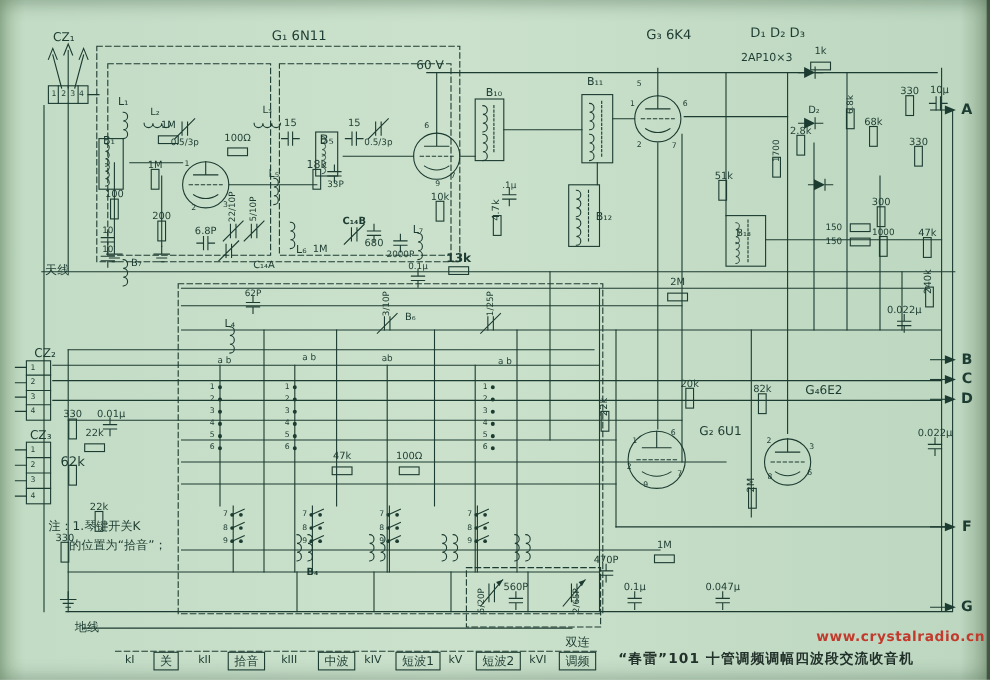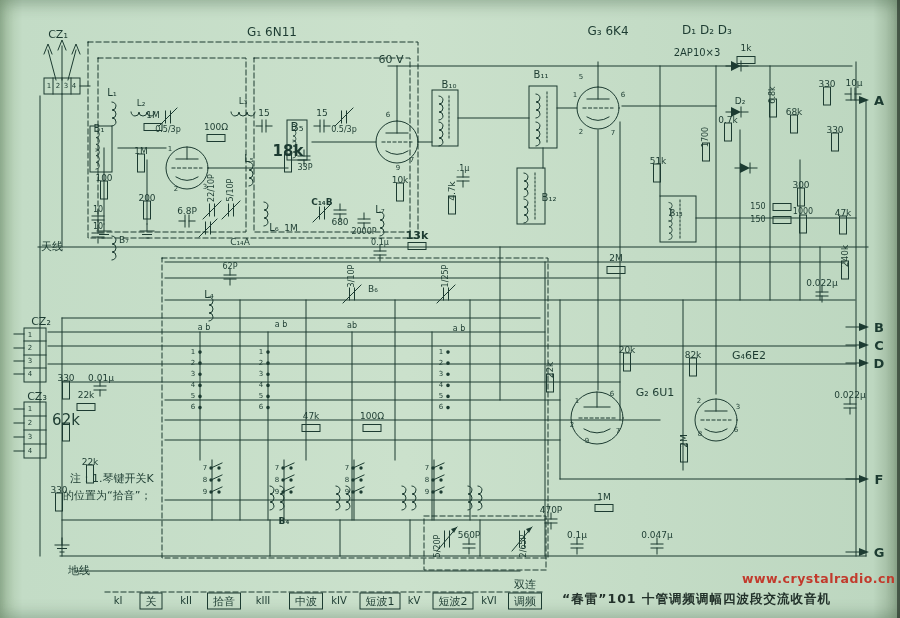--- a/index.html
+++ b/index.html
@@ -314,21 +314,21 @@
       <span class="lbl" style="left: 153px; top: 115px; font-size: 9px; transform: translate(-50%, -50%);">1M</span>
       <span class="lbl" style="left: 168px; top: 130px; font-size: 8px; transform: translate(-50%, -50%);">0.5/3p</span>
       <span class="lbl" style="left: 216px; top: 127px; font-size: 9px; transform: translate(-50%, -50%);">100Ω</span>
       <span class="lbl" style="left: 264px; top: 113px; font-size: 9px; transform: translate(-50%, -50%);">15</span>
       <span class="lbl" style="left: 297px; top: 127px; font-size: 12px; transform: translate(-50%, -50%);">B₅</span>
       <span class="lbl" style="left: 322px; top: 113px; font-size: 9px; transform: translate(-50%, -50%);">15</span>
       <span class="lbl" style="left: 344px; top: 130px; font-size: 8px; transform: translate(-50%, -50%);">0.5/3p</span>
       <span class="lbl" style="left: 272px; top: 32px; font-size: 12px; transform: translate(-50%, -50%);">G₁ 6N11</span>
       <span class="lbl" style="left: 391px; top: 59px; font-size: 11px; transform: translate(-50%, -50%);">60 V</span>
       <span class="lbl" style="left: 141px; top: 151px; font-size: 9px; transform: translate(-50%, -50%);">1M</span>
-      <span class="lbl" style="left: 288px; top: 151px; font-size: 15px; transform: translate(-50%, -50%); font-weight: bold;">18k</span>
+      <span class="lbl" style="left: 288px; top: 151px; font-size: 10px; transform: translate(-50%, -50%);">18k</span>
       <span class="lbl" style="left: 305px; top: 168px; font-size: 8px; transform: translate(-50%, -50%);">33P</span>
       <span class="lbl" style="left: 104px; top: 178px; font-size: 9px; transform: translate(-50%, -50%);">100</span>
       <span class="lbl" style="left: 147px; top: 198px; font-size: 9px; transform: translate(-50%, -50%);">200</span>
       <span class="lbl" style="left: 187px; top: 211px; font-size: 9px; transform: translate(-50%, -50%);">6.8P</span>
       <span class="lbl" style="left: 212px; top: 188px; font-size: 8px; transform: translate(-50%, -50%) rotate(-90deg);">22/10P</span>
       <span class="lbl" style="left: 231px; top: 190px; font-size: 8px; transform: translate(-50%, -50%) rotate(-90deg);">5/10P</span>
       <span class="lbl" style="left: 208px; top: 242px; font-size: 9px; transform: translate(-50%, -50%); margin-left: 32px;">C₁₄A</span>
       <span class="lbl" style="left: 322px; top: 202px; font-size: 9px; transform: translate(-50%, -50%); font-weight: bold;">C₁₄B</span>
       <span class="lbl" style="left: 249px; top: 159px; font-size: 10px; transform: translate(-50%, -50%);">L₅</span>
       <span class="lbl" style="left: 264px; top: 228px; font-size: 10px; transform: translate(-50%, -50%); margin-left: 10px;">L₆</span>
@@ -342,21 +342,21 @@
       <span class="lbl" style="left: 463px; top: 169px; font-size: 8px; transform: translate(-50%, -50%);">.1μ</span>
       <span class="lbl" style="left: 452px; top: 191px; font-size: 9px; transform: translate(-50%, -50%) rotate(-90deg);">4.7k</span>
       <span class="lbl" style="left: 449px; top: 85px; font-size: 10px; transform: translate(-50%, -50%);">B₁₀</span>
       <span class="lbl" style="left: 541px; top: 75px; font-size: 10px; transform: translate(-50%, -50%);">B₁₁</span>
       <span class="lbl" style="left: 549px; top: 198px; font-size: 10px; transform: translate(-50%, -50%);">B₁₂</span>
       <span class="lbl" style="left: 608px; top: 31px; font-size: 12px; transform: translate(-50%, -50%);">G₃ 6K4</span>
       <span class="lbl" style="left: 707px; top: 30px; font-size: 12px; transform: translate(-50%, -50%);">D₁ D₂ D₃</span>
       <span class="lbl" style="left: 697px; top: 53px; font-size: 10px; transform: translate(-50%, -50%);">2AP10×3</span>
       <span class="lbl" style="left: 746px; top: 48px; font-size: 9px; transform: translate(-50%, -50%);">1k</span>
       <span class="lbl" style="left: 740px; top: 101px; font-size: 9px; transform: translate(-50%, -50%);">D₂</span>
-      <span class="lbl" style="left: 728px; top: 120px; font-size: 9px; transform: translate(-50%, -50%);">0.7k</span>
+      <span class="lbl" style="left: 728px; top: 120px; font-size: 9px; transform: translate(-50%, -50%);">2.8k</span>
       <span class="lbl" style="left: 794px; top: 112px; font-size: 9px; transform: translate(-50%, -50%);">68k</span>
       <span class="lbl" style="left: 773px; top: 95px; font-size: 8px; transform: translate(-50%, -50%) rotate(-90deg);">6.8k</span>
       <span class="lbl" style="left: 827px; top: 84px; font-size: 9px; transform: translate(-50%, -50%);">330</span>
       <span class="lbl" style="left: 854px; top: 83px; font-size: 9px; transform: translate(-50%, -50%);">10μ</span>
       <span class="lbl" style="left: 835px; top: 130px; font-size: 9px; transform: translate(-50%, -50%);">330</span>
       <span class="lbl" style="left: 658px; top: 161px; font-size: 9px; transform: translate(-50%, -50%);">51k</span>
       <span class="lbl" style="left: 706px; top: 137px; font-size: 8px; transform: translate(-50%, -50%) rotate(-90deg);">1700</span>
       <span class="lbl" style="left: 801px; top: 185px; font-size: 9px; transform: translate(-50%, -50%);">300</span>
       <span class="lbl" style="left: 758px; top: 207px; font-size: 8px; transform: translate(-50%, -50%);">150</span>
       <span class="lbl" style="left: 758px; top: 220px; font-size: 8px; transform: translate(-50%, -50%);">150</span>
@@ -417,21 +417,21 @@
       <span class="lbl" style="left: 30px; top: 348px; font-size: 7px; transform: translate(-50%, -50%);">2</span>
       <span class="lbl" style="left: 30px; top: 361px; font-size: 7px; transform: translate(-50%, -50%);">3</span>
       <span class="lbl" style="left: 30px; top: 374px; font-size: 7px; transform: translate(-50%, -50%);">4</span>
       <span class="lbl" style="left: 30px; top: 409px; font-size: 7px; transform: translate(-50%, -50%);">1</span>
       <span class="lbl" style="left: 30px; top: 423px; font-size: 7px; transform: translate(-50%, -50%);">2</span>
       <span class="lbl" style="left: 30px; top: 437px; font-size: 7px; transform: translate(-50%, -50%);">3</span>
       <span class="lbl" style="left: 30px; top: 451px; font-size: 7px; transform: translate(-50%, -50%);">4</span>
       <span class="lbl" style="left: 66px; top: 378px; font-size: 9px; transform: translate(-50%, -50%);">330</span>
       <span class="lbl" style="left: 101px; top: 378px; font-size: 9px; transform: translate(-50%, -50%);">0.01μ</span>
       <span class="lbl" style="left: 86px; top: 395px; font-size: 9px; transform: translate(-50%, -50%);">22k</span>
-      <span class="lbl" style="left: 66px; top: 420px; font-size: 15px; transform: translate(-50%, -50%);">62k</span>
+      <span class="lbl" style="left: 66px; top: 420px; font-size: 12px; transform: translate(-50%, -50%);">62k</span>
       <span class="lbl" style="left: 90px; top: 462px; font-size: 9px; transform: translate(-50%, -50%);">22k</span>
       <span class="lbl" style="left: 59px; top: 490px; font-size: 9px; transform: translate(-50%, -50%);">330</span>
       <span class="lbl" style="left: 64px; top: 570px; font-size: 11px; transform: translate(-50%, -50%); margin-left: 15px;">地线</span>
       <span class="lbl" style="left: 124px; top: 240px; font-size: 9px; transform: translate(-50%, -50%);">B₇</span>
       <span class="lbl" style="left: 98px; top: 210px; font-size: 8px; transform: translate(-50%, -50%);">10</span>
       <span class="lbl" style="left: 98px; top: 227px; font-size: 8px; transform: translate(-50%, -50%);">10</span>
       <span class="lbl" style="left: 284px; top: 521px; font-size: 9px; transform: translate(-50%, -50%); font-weight: bold;">B₄</span>
       <span class="lbl" style="left: 170px; top: 149px; font-size: 7px; transform: translate(-50%, -50%);">1</span>
       <span class="lbl" style="left: 176px; top: 189px; font-size: 7px; transform: translate(-50%, -50%);">2</span>
       <span class="lbl" style="left: 205px; top: 187px; font-size: 7px; transform: translate(-50%, -50%);">3</span>
@@ -477,21 +477,21 @@
       <span class="lbl" style="left: 263px; top: 601px; font-size: 10px; transform: translate(-50%, -50%);">kIII</span>
       <span class="lbl boxed" style="left: 306px; top: 601px; transform: translate(-50%, -50%);">中波</span>
       <span class="lbl" style="left: 339px; top: 601px; font-size: 10px; transform: translate(-50%, -50%);">kIV</span>
       <span class="lbl boxed" style="left: 380px; top: 601px; transform: translate(-50%, -50%);">短波1</span>
       <span class="lbl" style="left: 414px; top: 601px; font-size: 10px; transform: translate(-50%, -50%);">kV</span>
       <span class="lbl boxed" style="left: 453px; top: 601px; transform: translate(-50%, -50%);">短波2</span>
       <span class="lbl" style="left: 489px; top: 601px; font-size: 10px; transform: translate(-50%, -50%);">kVI</span>
       <span class="lbl boxed" style="left: 525px; top: 601px; transform: translate(-50%, -50%);">调频</span>
     </div>
 
-  <div class="note-line" style="left:70px; top:472px;">注：1.琴键开关K</div>
+  <div class="note-line" style="left:44px; top:472px;">注：1.琴键开关K</div>
   <div class="note-line" style="left:63px; top:489px;">的位置为“拾音”；</div>
 
   <div class="caption">
     <span>“春雷”101</span>
     <span>十管调频调幅四波段交流收音机</span>
   </div>
 
   <div class="watermark">
     <div class="wm-url">www.crystalradio.cn</div>
   </div>

